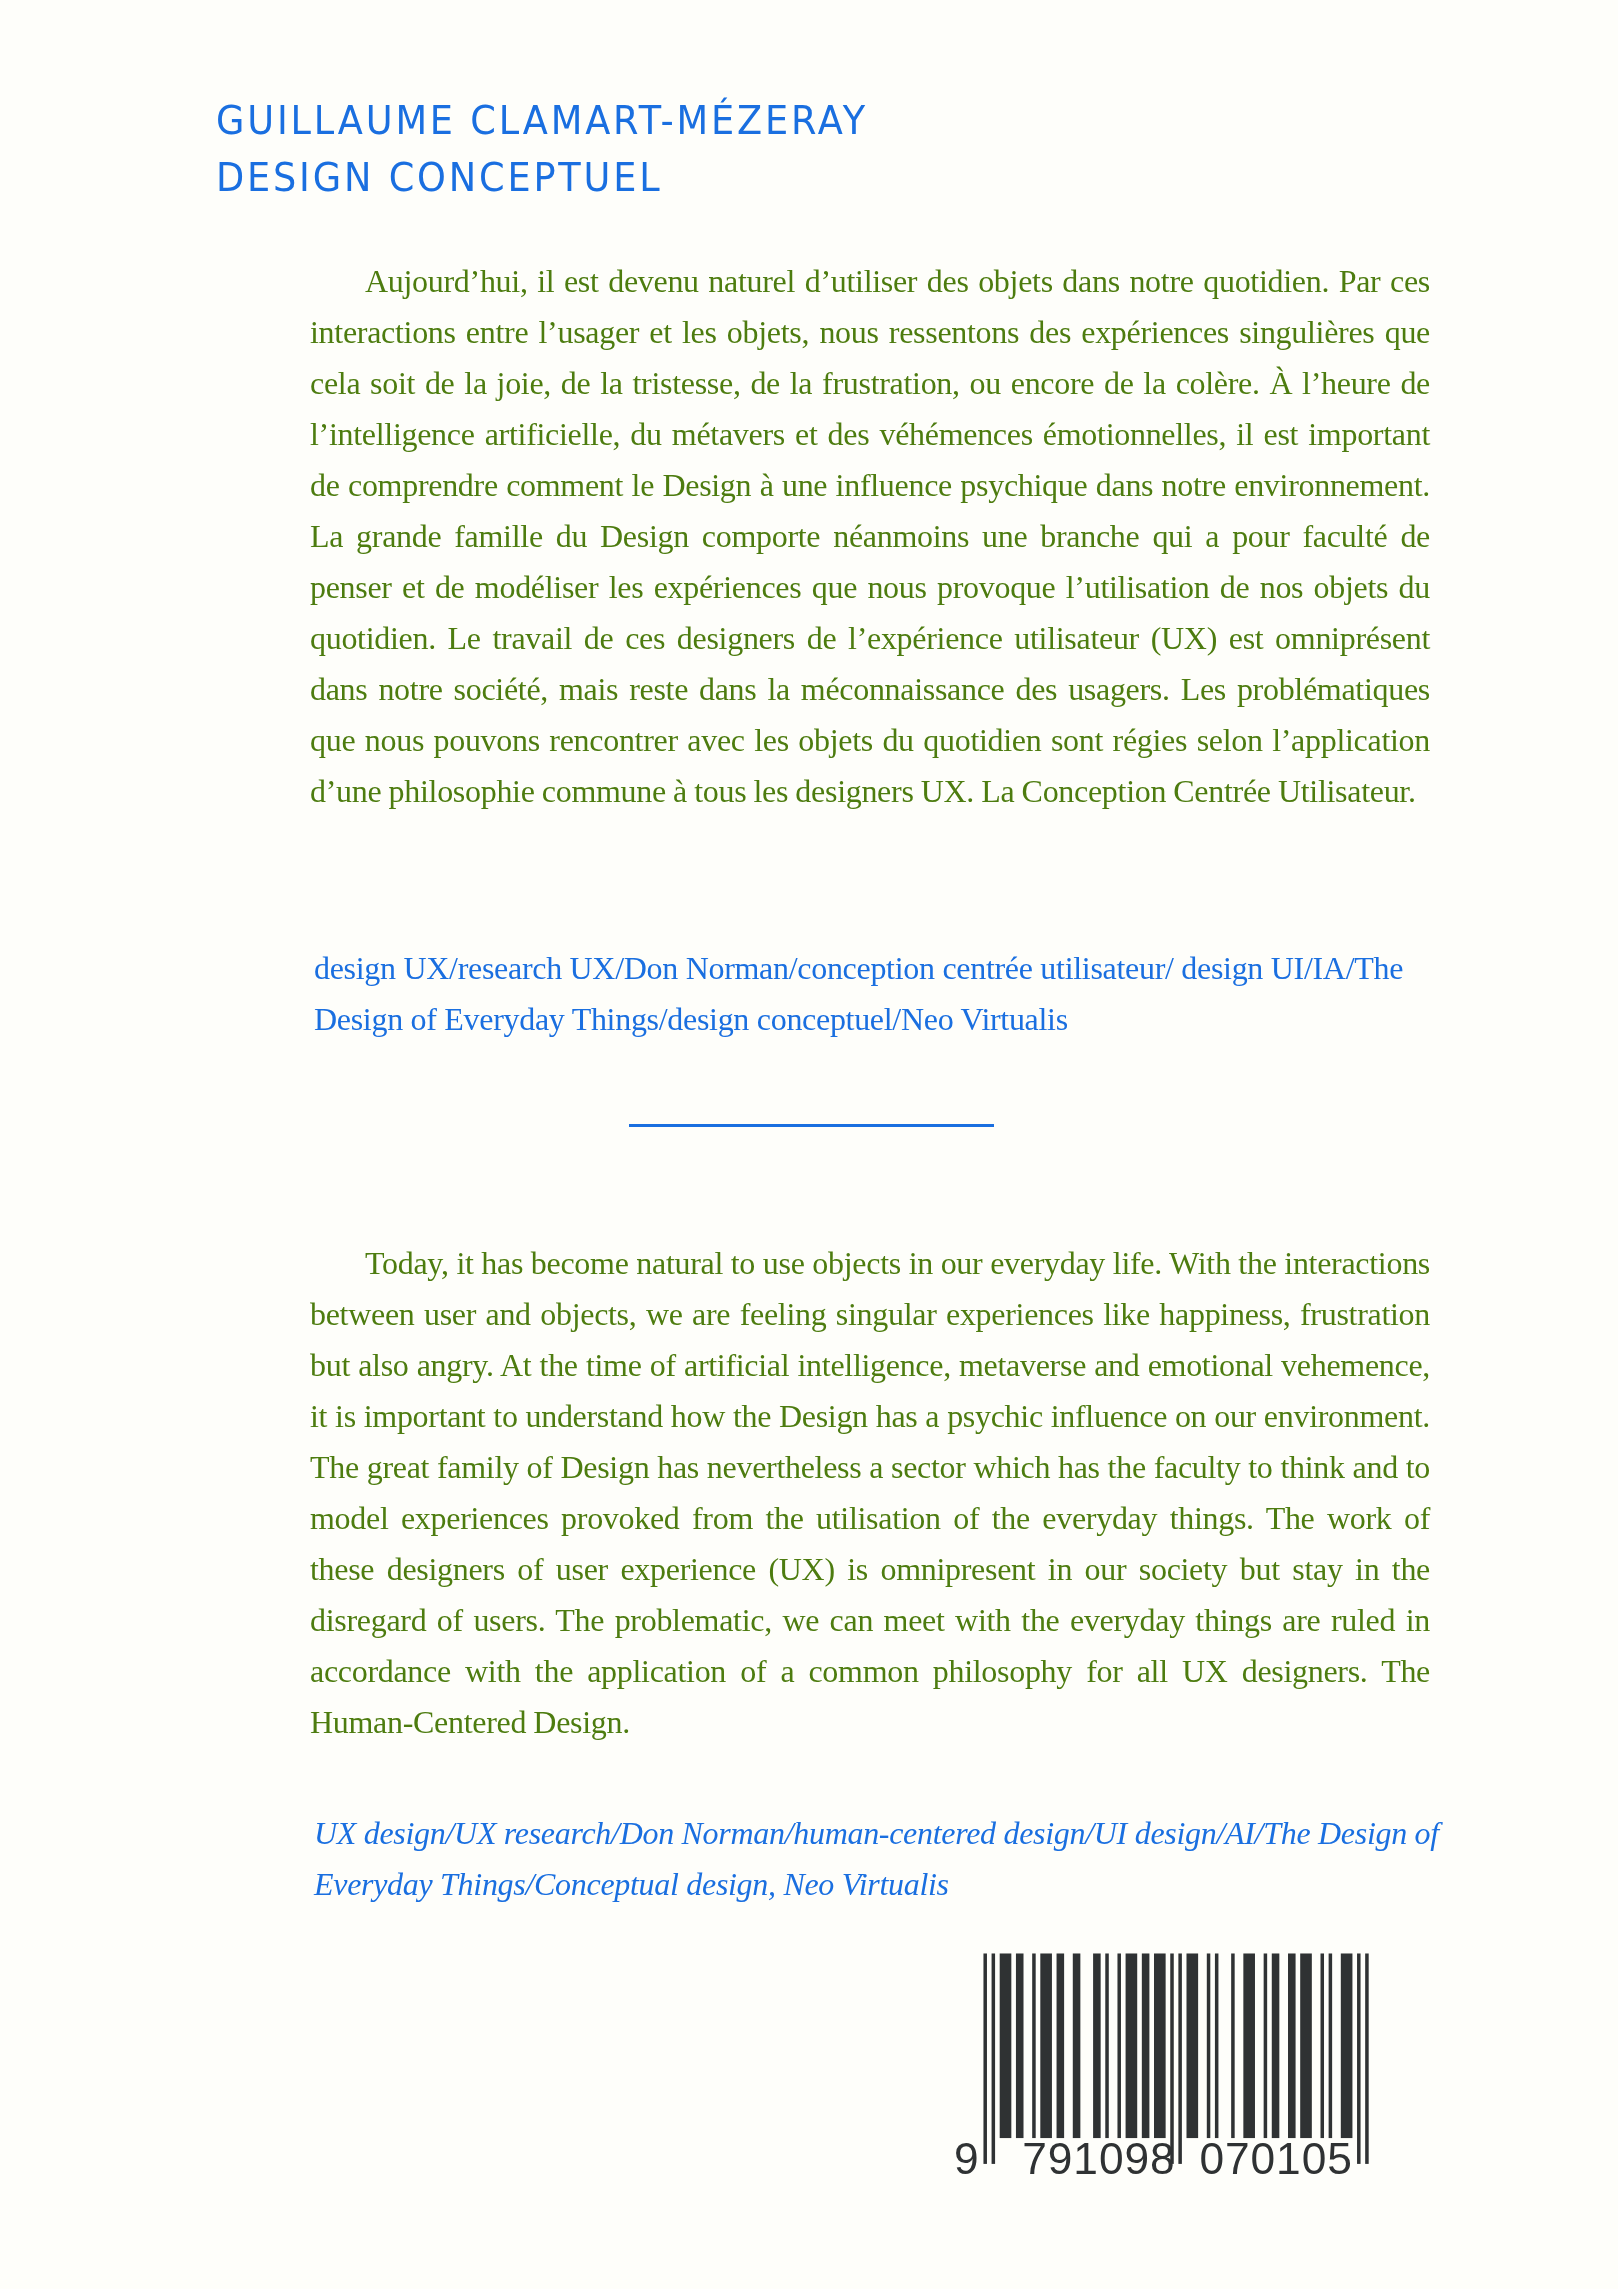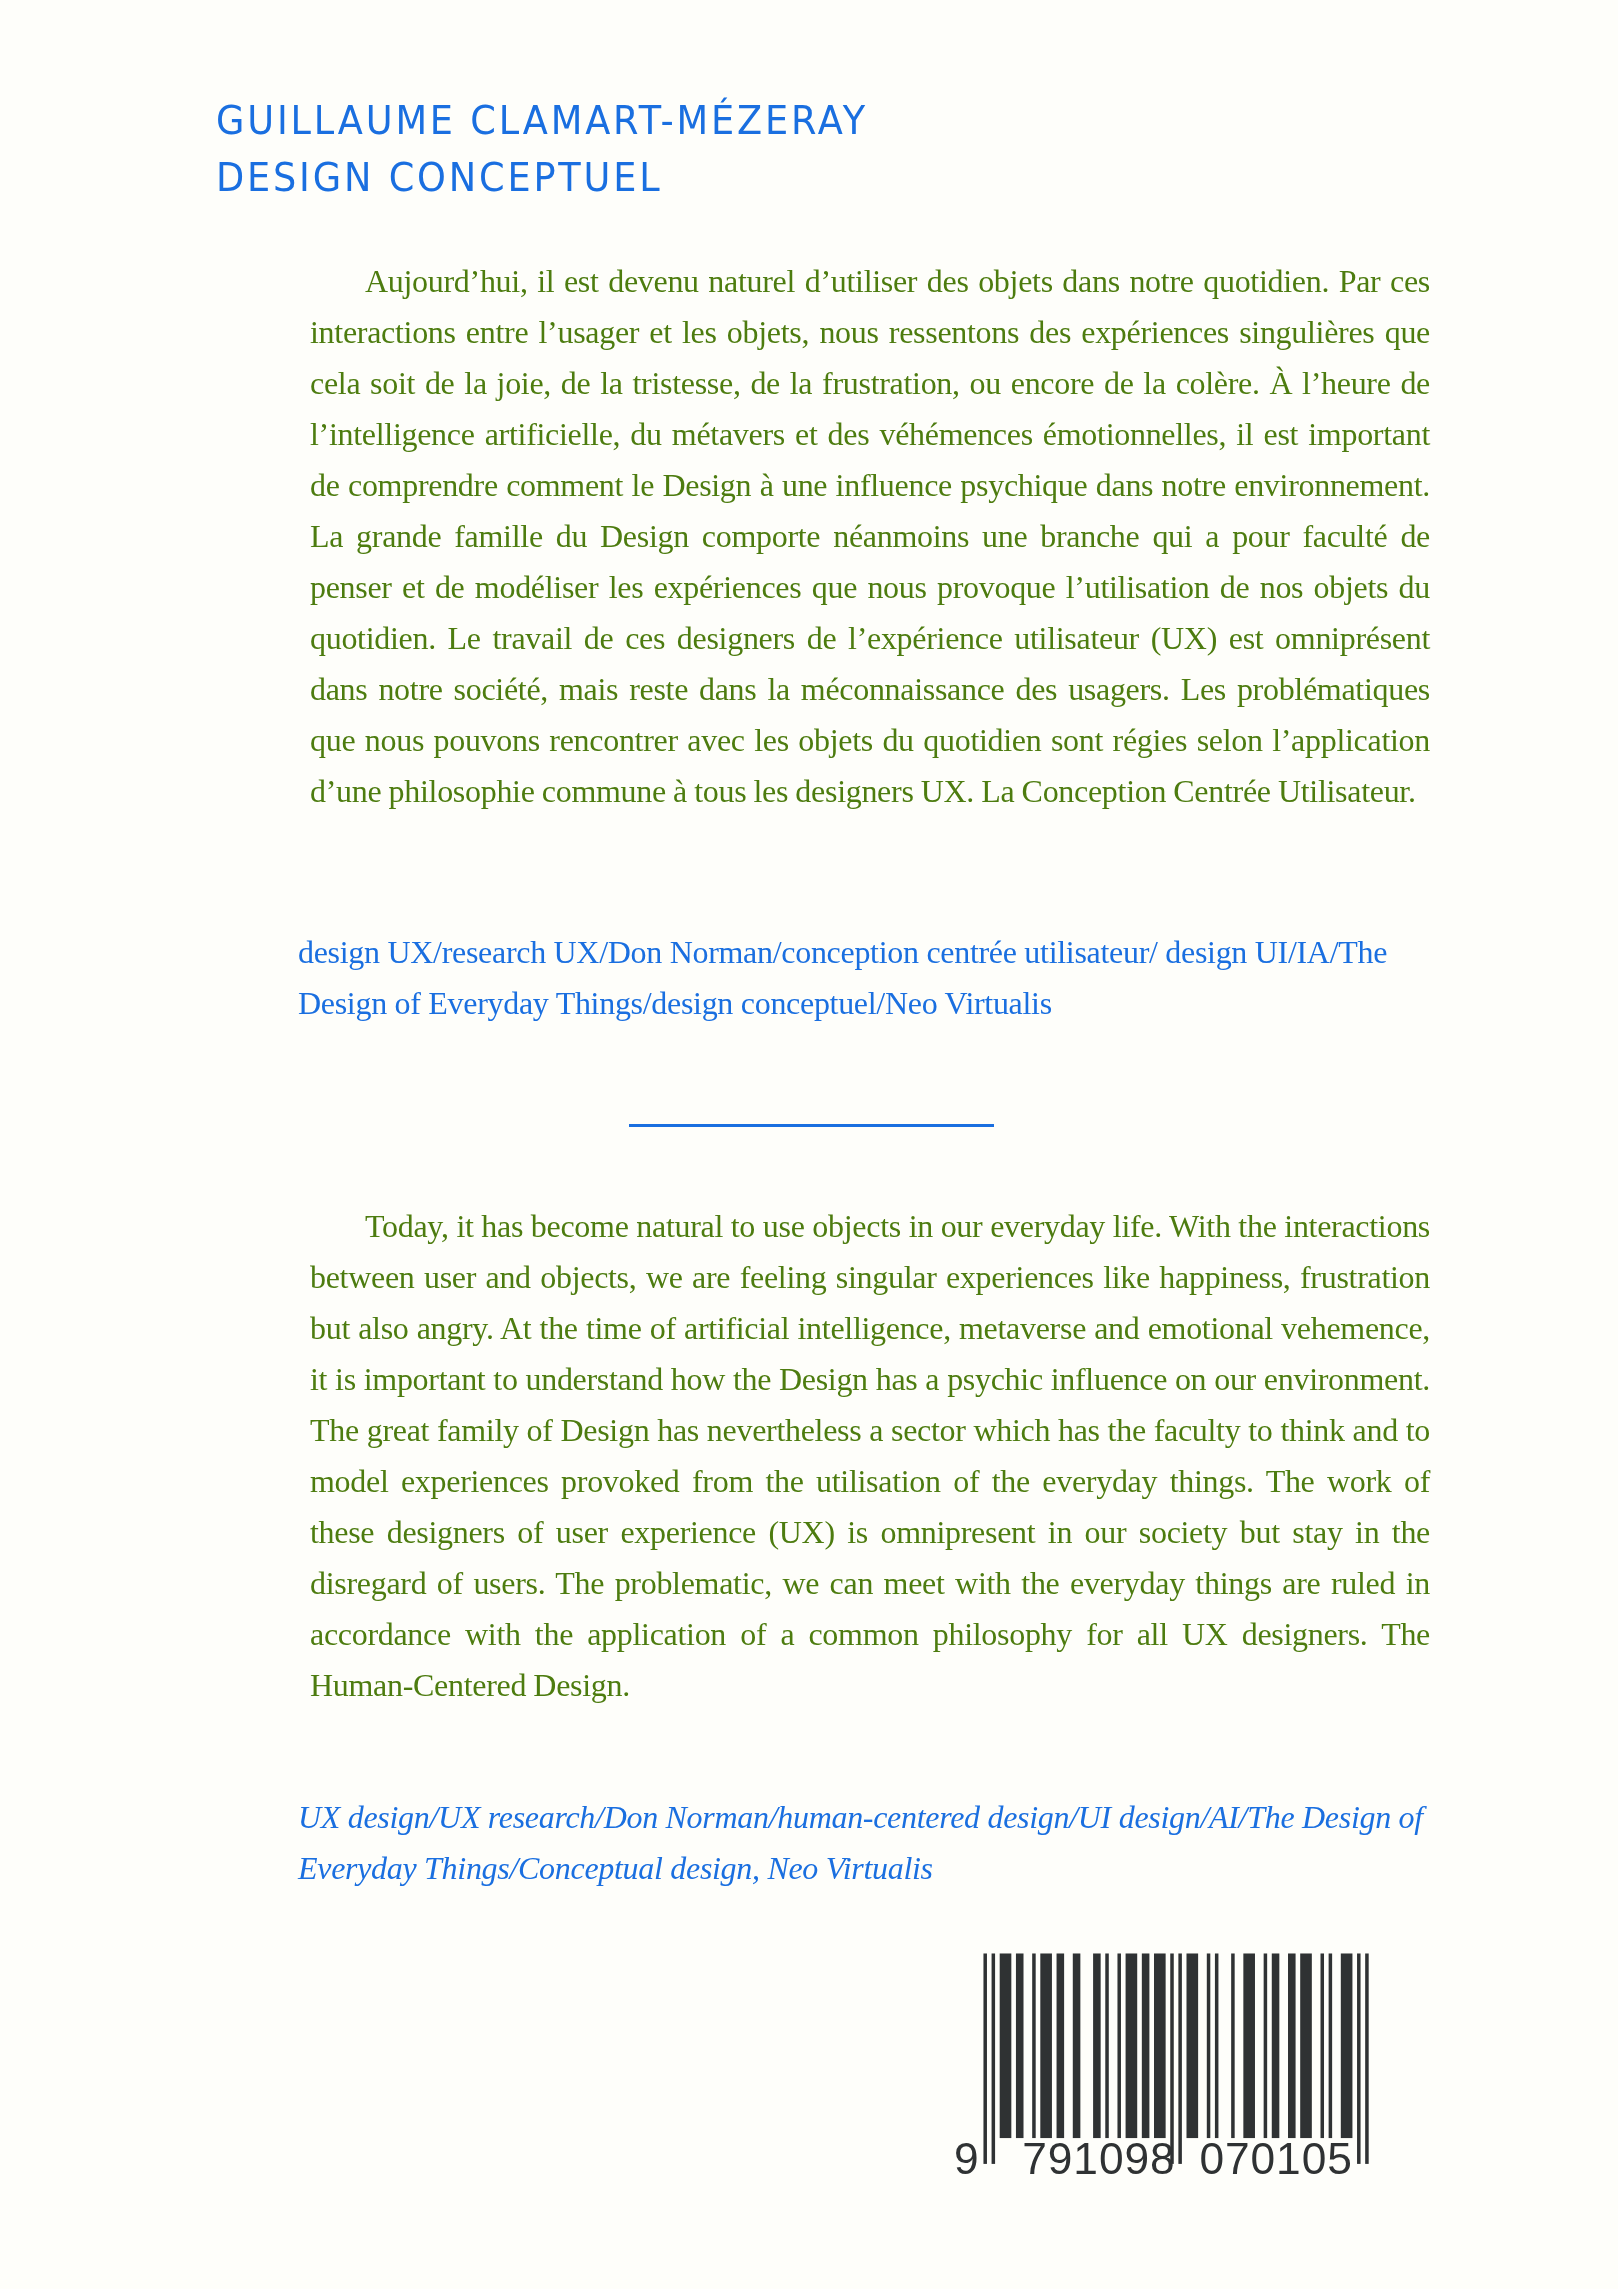--- a/index.html
+++ b/index.html
@@ -34,30 +34,30 @@
     color: #4d7c0f;
     letter-spacing: -0.3px;
     word-spacing: -0.5px;
   }
   .keywords {
     position: absolute; left: 298px; width: 1135px;
     font-family: "Liberation Serif", serif;
     font-size: 32px;
     line-height: 51px;
     color: #1a6fe0;
-    margin: 0;
+    margin: 16px;
     letter-spacing: -0.3px;
   }
   #fr-text { top: 244px; }
   #fr-keywords { top: 927px; }
   .divider {
     position: absolute; left: 629px; top: 1124px;
     width: 365px; height: 2.8px; background: #1a6fe0;
   }
-  #en-text { top: 1189px; }
+  #en-text { top: 1226px; }
   #en-keywords { top: 1792px; font-style: italic; }
   .barcode {
     position: absolute; left: 941px; top: 1947px;
     width: 443px; height: 240px;
   }
   .barcode svg { display: block; }
 </style>
 </head>
 <body>
 

